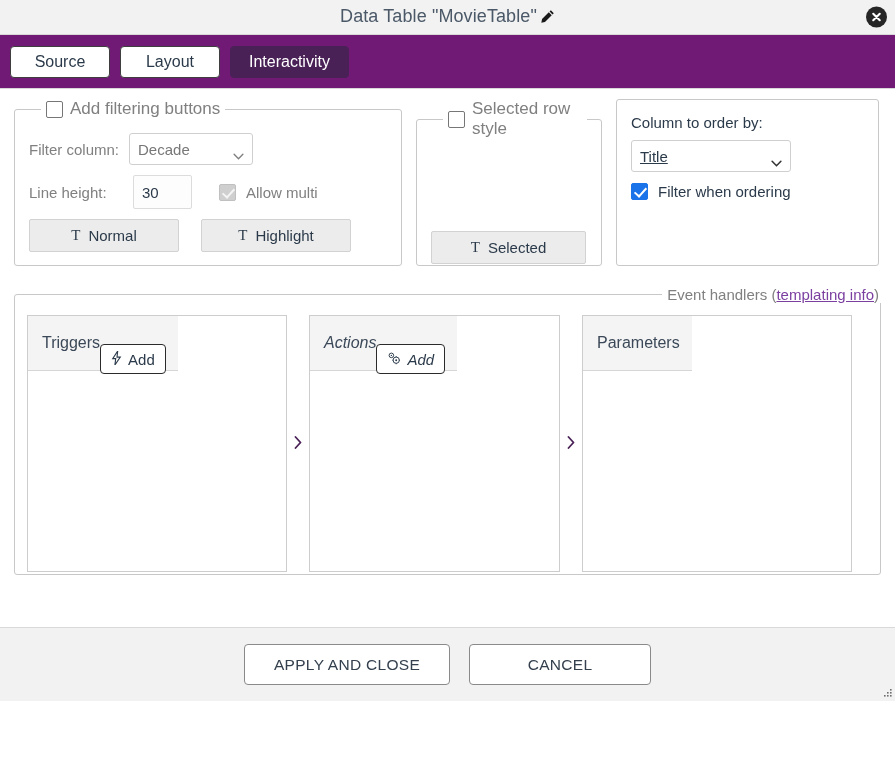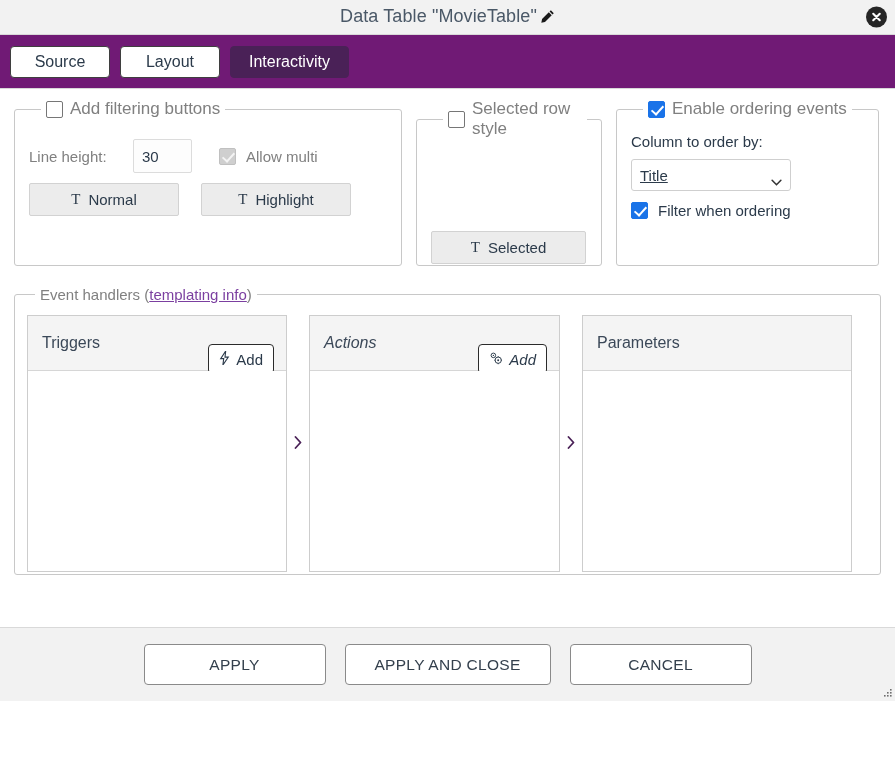--- a/index.html
+++ b/index.html
@@ -212,39 +212,40 @@
   fieldset.evbox {
     border: 1px solid #c8c8c8;
     border-radius: 3px;
     margin: 20px 0 0 0;
     padding: 12px 12px 0 12px;
     height: 289px;
     background: #ffffff;
   }
   fieldset.evbox > legend {
     padding: 0 5px;
-    margin-left: 8px;
+    margin-left: 16px;
     font-size: 15px;
     color: #808080;
+    text-align: right;
   }
   fieldset.evbox > legend a {
     color: #7b3fa0;
     text-decoration: underline;
     cursor: pointer;
   }
   .panels {
     display: flex;
     align-items: stretch;
     height: 257px;
   }
   .panel {
     border: 1px solid #cdcdcd;
     background: #ffffff;
     display: flex;
-    flex-direction: column;
+    flex-direction: row;
     overflow: hidden;
   }
   .panel-head {
     height: 55px;
     background: #f4f4f4;
     border-bottom: 1px solid #d6d6d6;
     display: flex;
     align-items: center;
     justify-content: space-between;
     padding: 0 12px 0 14px;
@@ -343,20 +344,33 @@
 <div class="content">
 
   <div class="fieldset-row">
 
     <fieldset class="box fs-filter">
       <legend>
         <span class="cb"></span>
         <span>Add filtering buttons</span>
       </legend>
 
+      <div class="row" style="margin-top:4px;gap:10px;">
+        <span class="lbl-dim">Filter column:</span>
+        <span class="sel-wrap">
+          <select class="sel dim" style="width:124px;">
+            <option>Decade</option>
+          </select>
+          <span class="chev">
+            <svg width="11" height="7" viewBox="0 0 12 8">
+                <path d="M1 1.5 L6 6.5 L11 1.5" stroke="#808080" stroke-width="1.6" fill="none" stroke-linecap="round"></path>
+              </svg>
+          </span>
+        </span>
+      </div>
 
       <div class="row" style="margin-top:10px;gap:10px;">
         <span class="lbl-dim" style="width:94px;">Line height:</span>
         <input class="txt" type="text" value="30" style="">
         <span class="cb disabled-checked" style="margin-left:17px;"></span>
         <span class="lbl-dim">Allow multi</span>
       </div>
 
       <div class="row" style="margin-top:10px;gap:22px;">
         <div class="gbtn" style="width:150px;">
@@ -376,24 +390,20 @@
         <span>Selected row style</span>
       </legend>
       <div style="height:82px;"></div>
       <div class="gbtn" style="width:155px;">
         <span class="t-glyph">T</span>
         <span>Selected</span>
       </div>
     </fieldset>
 
     <fieldset class="box fs-order">
-      <legend>
-        <span class="cb checked"></span>
-        <span>Enable ordering events</span>
-      </legend>
 
       <div class="lbl" style="margin-top:4px;">Column to order by:</div>
 
       <div class="sel-wrap" style="margin-top:9px;">
         <select class="sel" style="width:160px;text-decoration:underline;">
           <option>Title</option>
         </select>
         <span class="chev">
           <svg width="11" height="7" viewBox="0 0 12 8">
               <path d="M1 1.5 L6 6.5 L11 1.5" stroke="#333" stroke-width="1.8" fill="none" stroke-linecap="round"></path>
@@ -467,21 +477,20 @@
         <div class="panel-head">
           <span class="panel-title">Parameters</span>
         </div>
         <div class="panel-body"></div>
       </div>
 
     </div>
   </fieldset>
 
   <div class="footer">
-    <div class="foot-btn b-apply">APPLY</div>
     <div class="foot-btn b-applyclose">APPLY AND CLOSE</div>
     <div class="foot-btn b-cancel">CANCEL</div>
     <div class="resize-grip">
       <svg width="13" height="13" viewBox="0 0 13 13">
         <g fill="#6e6e6e">
           <rect x="10" y="2" width="1.6" height="1.6"></rect>
           <rect x="10" y="5" width="1.6" height="1.6"></rect>
             <rect x="7" y="5" width="1.6" height="1.6"></rect>
           <rect x="10" y="8" width="1.6" height="1.6"></rect>
             <rect x="7" y="8" width="1.6" height="1.6"></rect>

